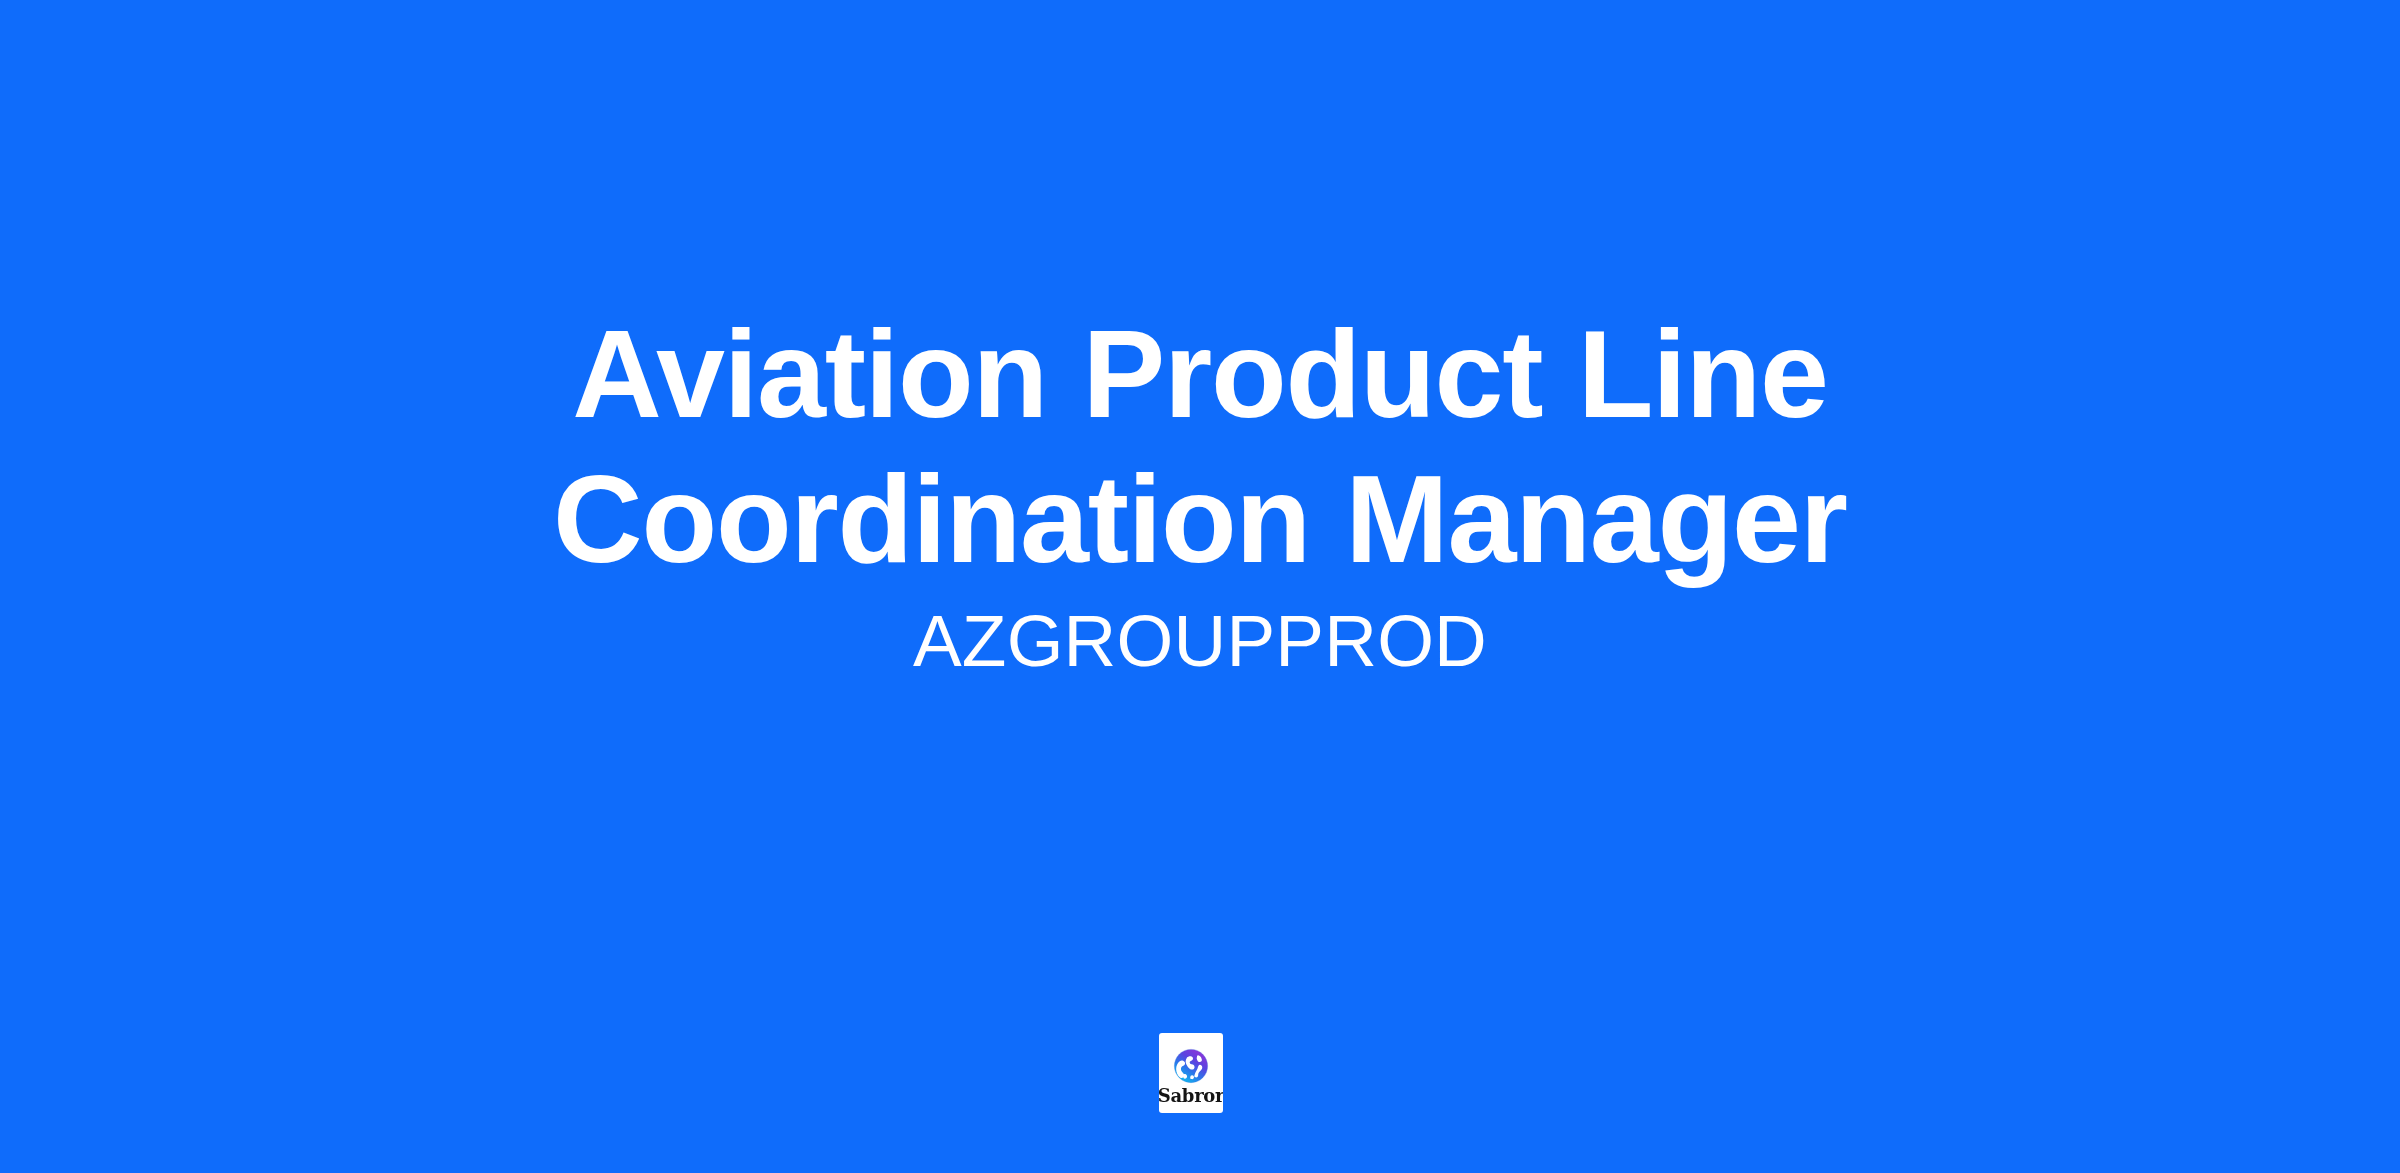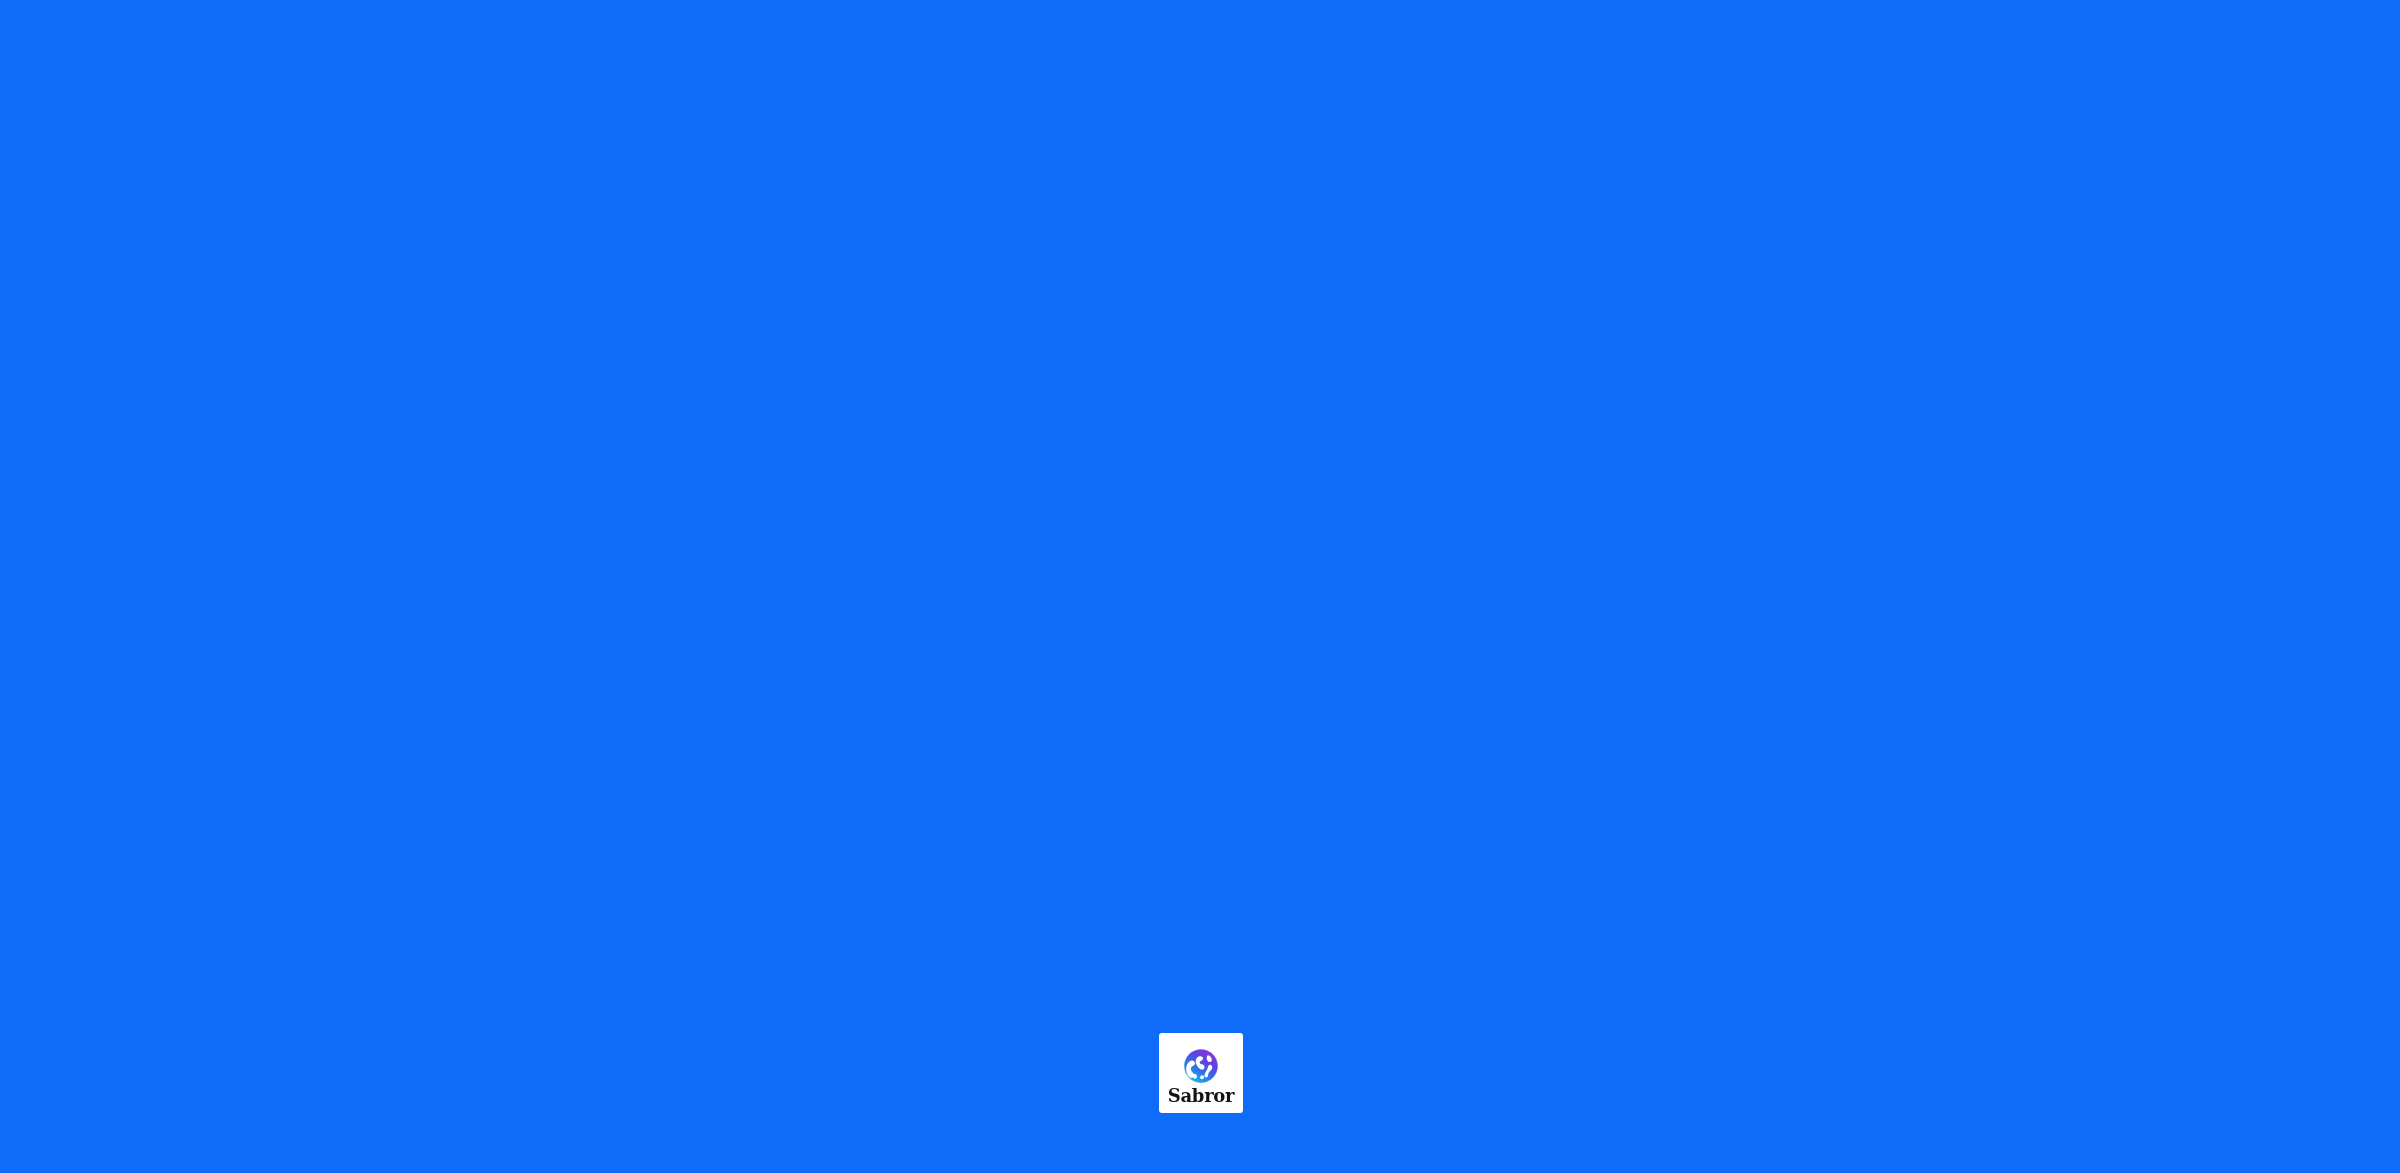--- a/index.html
+++ b/index.html
@@ -64,21 +64,21 @@
     line-height: 1.18;
     letter-spacing: 0.2px;
     text-align: center;
   }
 
   
   .logo-badge {
     position: absolute;
     left: 1159px;
     top: 1033px;
-    width: 84px;
+    width: 64px;
     height: 80px;
     background: #ffffff;
     border-radius: 3px;
     display: flex;
     flex-direction: column;
     align-items: center;
     justify-content: center;
     box-sizing: border-box;
     padding: 8px 0 3px 0;
     overflow: hidden;
@@ -101,20 +101,24 @@
     color: #141414;
     letter-spacing: -0.3px;
     white-space: nowrap;
   }
 </style>
 </head>
 <body>
 
 <div class="slide">
 
+  <div class="hero">
+    <h1 class="hero-title">Aviation Product Line Coordination Manager</h1>
+    <h2 class="hero-subtitle">AZGROUPPROD</h2>
+  </div>
 
   <div class="logo-badge">
     <svg class="logo-globe" viewBox="0 0 64 64" aria-hidden="true">
       <defs>
         <linearGradient id="globeGrad" x1="78%" y1="8%" x2="18%" y2="95%">
           <stop offset="0%" stop-color="#8a35d9"></stop>
           <stop offset="32%" stop-color="#5a44e0"></stop>
           <stop offset="62%" stop-color="#2a77ea"></stop>
           <stop offset="100%" stop-color="#0fc0ef"></stop>
         </linearGradient>

